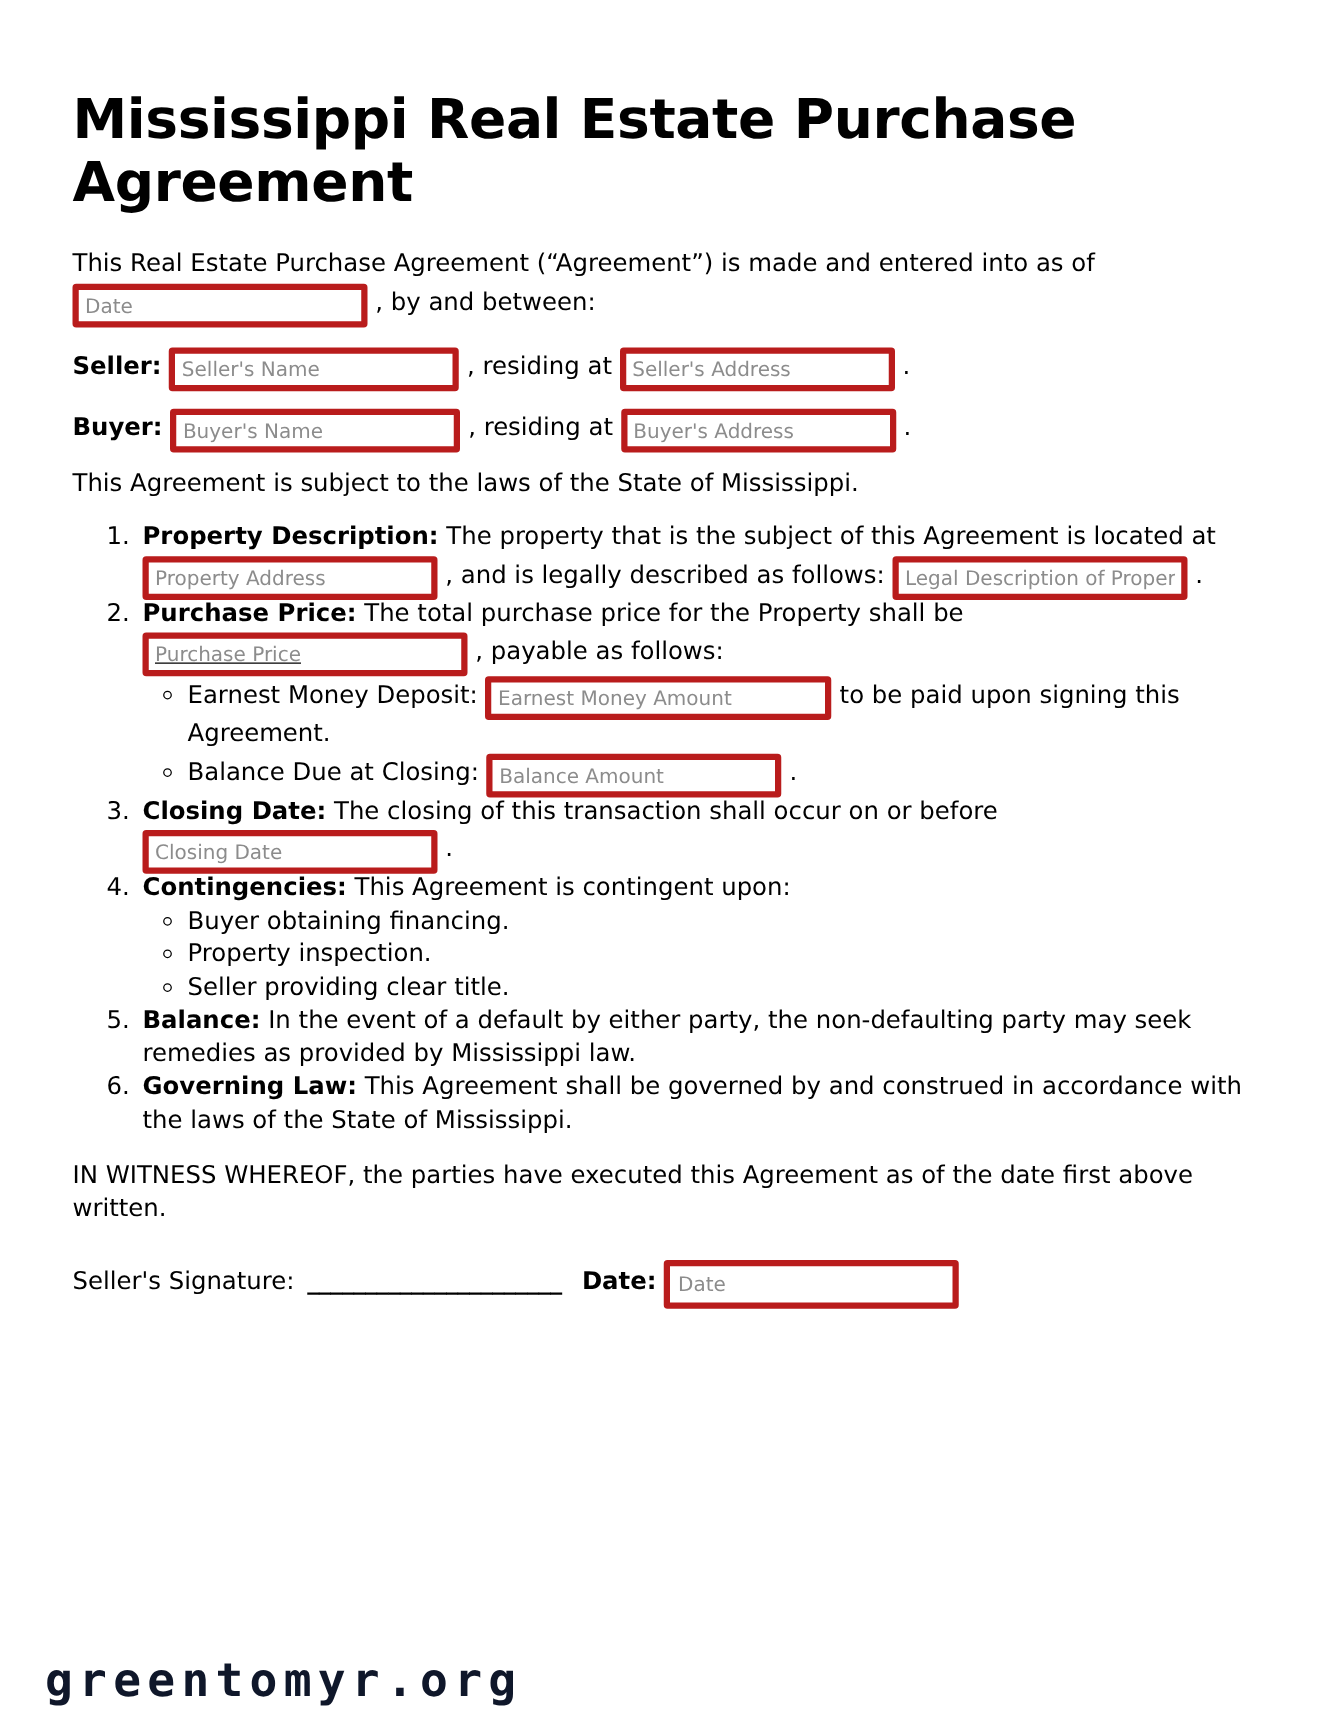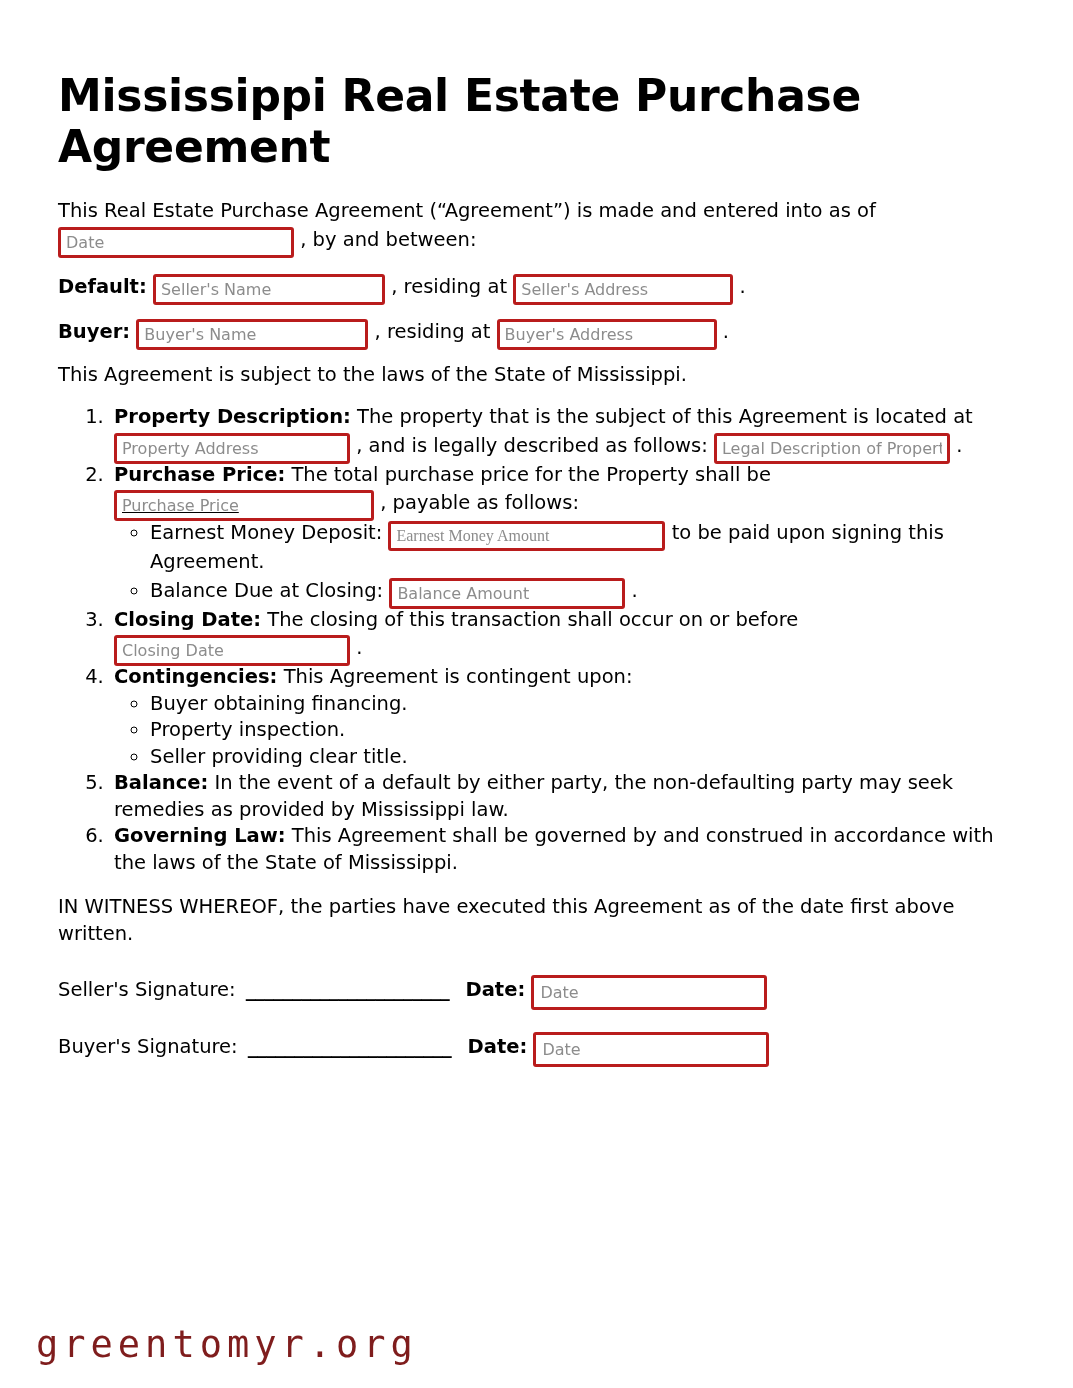--- a/index.html
+++ b/index.html
@@ -41,40 +41,40 @@
 
   .lbl-bold {
     font-weight: bold;
   }
 
   
   .fld {
     font-family: "DejaVu Sans", sans-serif;
     font-size: 16px;
     color: #000;
-    border: 3px solid #b91c1c;
+    border: 5px solid #b91c1c;
     border-radius: 3px;
     background: #fff;
     padding: 3px 5px;
     box-sizing: border-box;
     vertical-align: baseline;
     position: relative;
     top: 2px;
     outline: none;
   }
   .fld::placeholder { color: #8c8c8c; opacity: 1; }
   .fld::-moz-placeholder { color: #8c8c8c; opacity: 1; }
 
   .w-date      { width: 236px; }
   .w-name      { width: 232px; }
   .w-address   { width: 220px; }
   .w-propaddr  { width: 236px; }
   .w-legal     { width: 236px; }
   .w-price     { width: 260px; text-decoration: underline; }
-  .w-earnest   { width: 277px; font-family: Liberation Serif, serif; }
+  .w-earnest   { width: 277px; }
   .w-balance   { width: 236px; }
   .w-closing   { width: 236px; }
   .w-sigdate   { width: 236px; }
 
   ol.main-list {
     font-size: 19.5px;
     line-height: 1.36;
     margin: 0 0 18px 0;
     padding-left: 52px;
     max-width: 1000px;
@@ -121,40 +121,41 @@
     padding: 5px 6px;
   }
 
   .footer-mark {
     position: absolute;
     left: 36px;
     bottom: 22px;
     font-family: "DejaVu Sans Mono", monospace;
     font-size: 37px;
     letter-spacing: 5px;
-    color: #7f1d1d;
+    color: #0f172a;
     white-space: nowrap;
+    font-weight: bold;
   }
 </style>
 </head>
 <body>
 
 <div class="page">
 
   <h1 class="doc-title">Mississippi Real Estate Purchase Agreement</h1>
 
   <p class="para">
     <span>This Real Estate Purchase Agreement (“Agreement”) is made and entered into as of</span>
     <br>
     <input class="fld w-date" type="text" placeholder="Date" style="">
     <span>, by and between:</span>
   </p>
 
   <p class="para tight">
-    <span class="lbl-bold">Default:</span>
+    <span class="lbl-bold">Seller:</span>
     <input class="fld w-name" type="text" placeholder="Seller's Name" style="">
     <span>, residing at</span>
     <input class="fld w-address" type="text" placeholder="Seller's Address" style="">
     <span>.</span>
   </p>
 
   <p class="para tight">
     <span class="lbl-bold">Buyer:</span>
     <input class="fld w-name" type="text" placeholder="Buyer's Name" style="">
     <span>, residing at</span>
@@ -228,22 +229,16 @@
 
   <p class="witness">IN WITNESS WHEREOF, the parties have executed this Agreement as of the date first above written.</p>
 
   <div class="sig-row">
     <span class="sig-label">Seller's Signature:</span>
     <span class="sig-line">______________________</span>
     <span class="sig-date-label">Date:</span>
     <input class="fld w-sigdate" type="text" placeholder="Date" style="">
   </div>
 
-  <div class="sig-row">
-    <span class="sig-label">Buyer's Signature:</span>
-    <span class="sig-line">______________________</span>
-    <span class="sig-date-label">Date:</span>
-    <input class="fld w-sigdate" type="text" placeholder="Date" style="">
-  </div>
 
 </div>
 
 <div class="footer-mark">greentomyr.org</div>
 
 </body></html>

